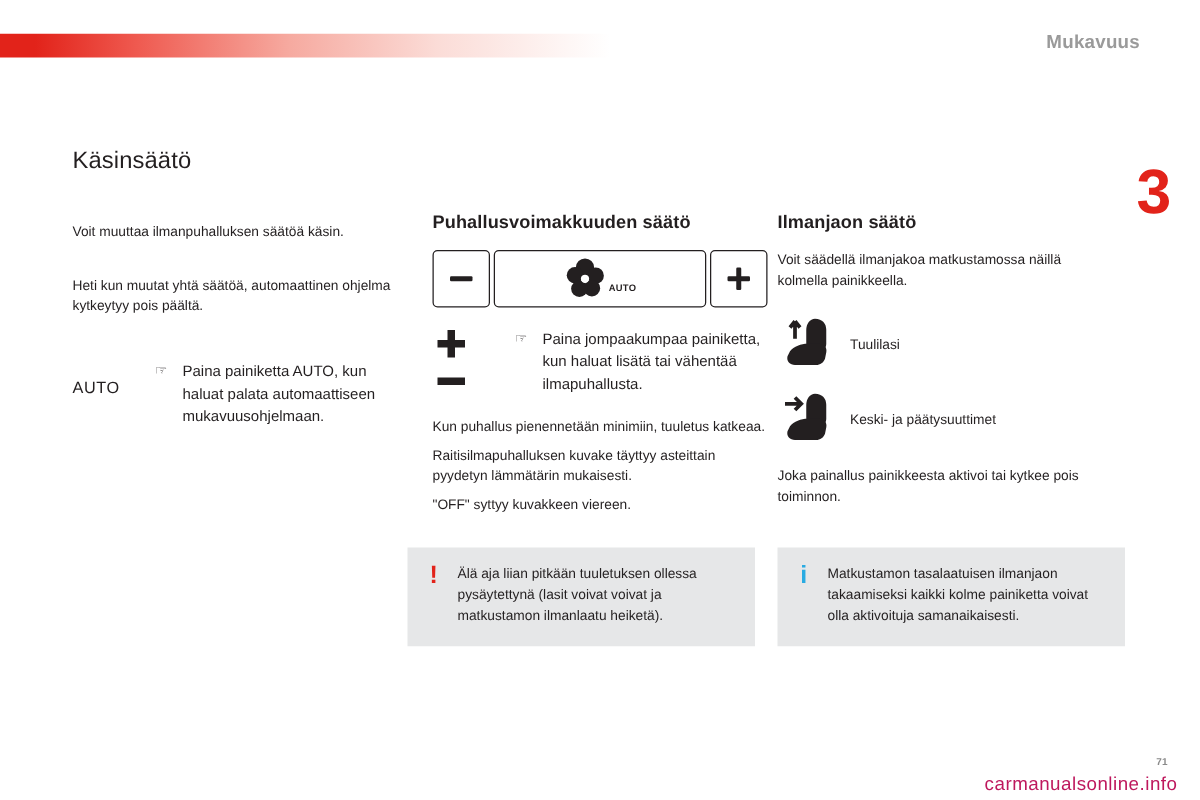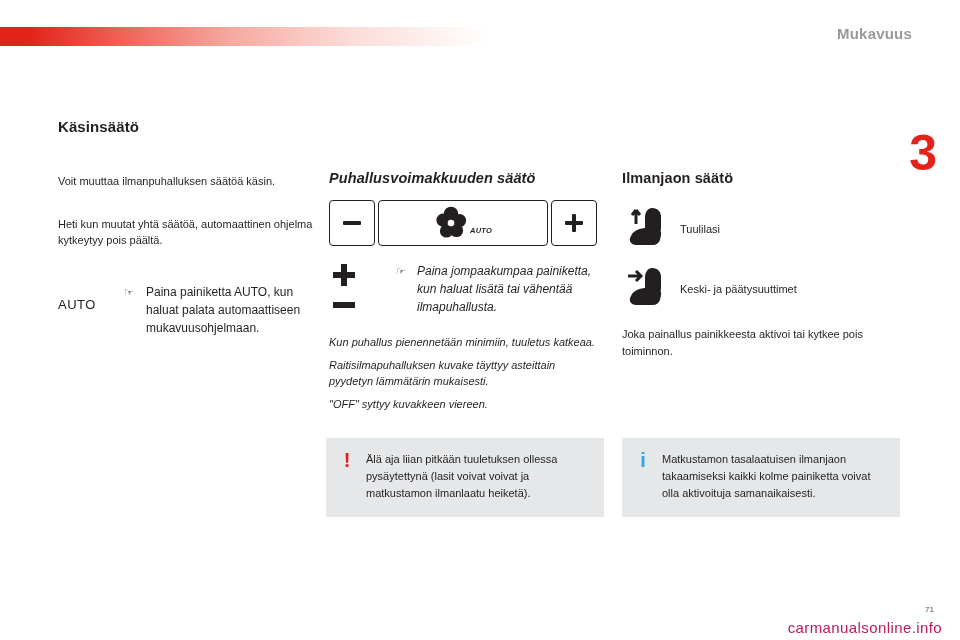--- a/index.html
+++ b/index.html
@@ -55,26 +55,26 @@
     width: 960px;
     height: 640px;
   }
 
   .col {
     position: absolute;
     top: 118px;
     width: 268px;
   }
   .col-1 { left: 58px; }
-  .col-2 { left: 329px; font-style: italic; }
+  .col-2 { left: 346px; }
   .col-3 { left: 622px; }
 
   h1.page-title {
-    font-size: 15px;
-    font-weight: bold;
+    font-size: 19px;
+    font-weight: normal;
     margin: 0 0 38px 0;
     letter-spacing: 0.1px;
   }
   h2.sec-title {
     font-size: 14.5px;
     font-weight: bold;
     margin: 56px 0 14px 0;
     letter-spacing: 0.1px;
   }
   p.body {
@@ -288,20 +288,21 @@
       <div class="bullet-text">Paina jompaakumpaa painiketta, kun haluat lisätä tai vähentää ilmapuhallusta.</div>
     </div>
 
     <p class="body tight">Kun puhallus pienennetään minimiin, tuuletus katkeaa.</p>
     <p class="body tight">Raitisilmapuhalluksen kuvake täyttyy asteittain pyydetyn lämmätärin mukaisesti.</p>
     <p class="body">"OFF" syttyy kuvakkeen viereen.</p>
   </div>
 
   <div class="col col-3">
     <h2 class="sec-title" style="margin-top:52px">Ilmanjaon säätö</h2>
+    <p class="body">Voit säädellä ilmanjakoa matkustamossa näillä kolmella painikkeella.</p>
 
     <div class="dist-item" style="margin-top:18px">
       <div class="dist-icon">
         <svg width="58" height="46" viewBox="0 0 58 46">
           <g fill="#231f20">
             <path d="M14 6 l0 14 M14 6 l-4 5 M14 6 l4 5" stroke="#231f20" stroke-width="3" fill="none"></path>
             <path d="M30 4 c6 0 9 4 9 9 l0 11 c0 4 -3 7 -7 7 l-2 0 c-4 0 -7 -3 -7 -7 l0 -11 c0 -5 3 -9 7 -9 z"></path>
             <path d="M10 30 c3 -4 9 -6 14 -6 l9 0 c4 0 7 3 6 7 l-1 5 c-1 3 -4 5 -7 5 l-17 0 c-4 0 -7 -3 -6 -7 z"></path>
           </g>
         </svg>

